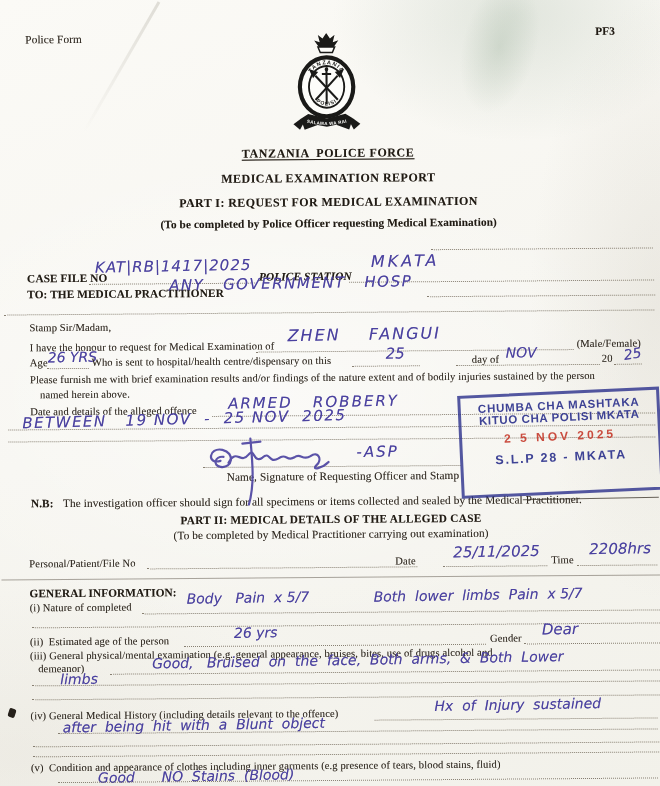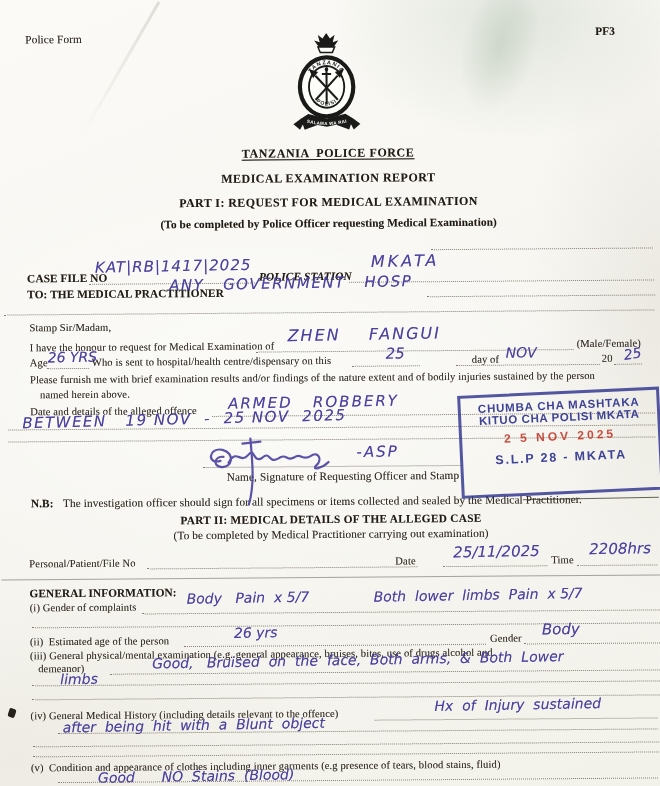--- a/index.html
+++ b/index.html
@@ -158,32 +158,32 @@
     <span class="p" style="left:394px;top:556px;">Date</span>
     <div class="dots" style="top:567px;left:442px;width:104px;"></div>
     <span class="hw" style="left:452px;top:544px;font-size:15px;">25/11/2025</span>
     <span class="p" style="left:550px;top:556px;">Time</span>
     <div class="dots" style="top:567px;left:576px;width:80px;"></div>
     <span class="hw" style="left:588px;top:542px;font-size:15px;">2208hrs</span>
     <div class="solid" style="top:577px;left:0;width:660px;border-bottom-color:rgba(70,63,52,.45);"></div>
 
     <span class="p b t11" style="left:28px;top:585px;">GENERAL INFORMATION:</span>
 
-    <span class="p" style="left:28px;top:600px;">(i) Gender of complaints</span>
+    <span class="p" style="left:28px;top:600px;">(i) Nature of completed</span>
     <div class="dots" style="top:612px;left:140px;width:518px;"></div>
     <span class="hw" style="left:185px;top:589px;font-size:14px;">Body   Pain  x 5/7</span>
     <span class="hw" style="left:372px;top:588px;font-size:14px;">Both  lower  limbs  Pain  x 5/7</span>
     <div class="dots" style="top:625px;left:30px;width:628px;"></div>
 
     <span class="p" style="left:28px;top:634px;">(ii)  Estimated age of the person</span>
     <div class="dots" style="top:645px;left:182px;width:302px;"></div>
     <span class="hw" style="left:232px;top:624px;font-size:14px;">26 yrs</span>
     <span class="p" style="left:488px;top:634px;">Gender</span>
     <div class="dots" style="top:645px;left:522px;width:136px;"></div>
-    <span class="hw" style="left:540px;top:622px;font-size:15px;">Body</span>
+    <span class="hw" style="left:540px;top:622px;font-size:15px;">Dear</span>
 
     <span class="p" style="left:28px;top:648px;">(iii) General physical/mental examination (e.g. general appearance, bruises, bites, use of drugs alcohol and</span>
     <span class="p" style="left:36px;top:661px;">demeanor)</span>
     <div class="dots" style="top:672px;left:108px;width:550px;"></div>
     <span class="hw" style="left:150px;top:652px;font-size:14px;">Good,   Bruised  on  the  face,  Both  arms,  &amp;  Both  Lower</span>
     <span class="hw" style="left:58px;top:669px;font-size:14px;">limbs</span>
     <div class="dots" style="top:683px;left:30px;width:628px;"></div>
     <div class="dots" style="top:697px;left:30px;width:628px;"></div>
 
     <div class="mark" style="left:6px;top:706px;width:7px;height:9px;transform:rotate(18deg);border-radius:2px;"></div>

